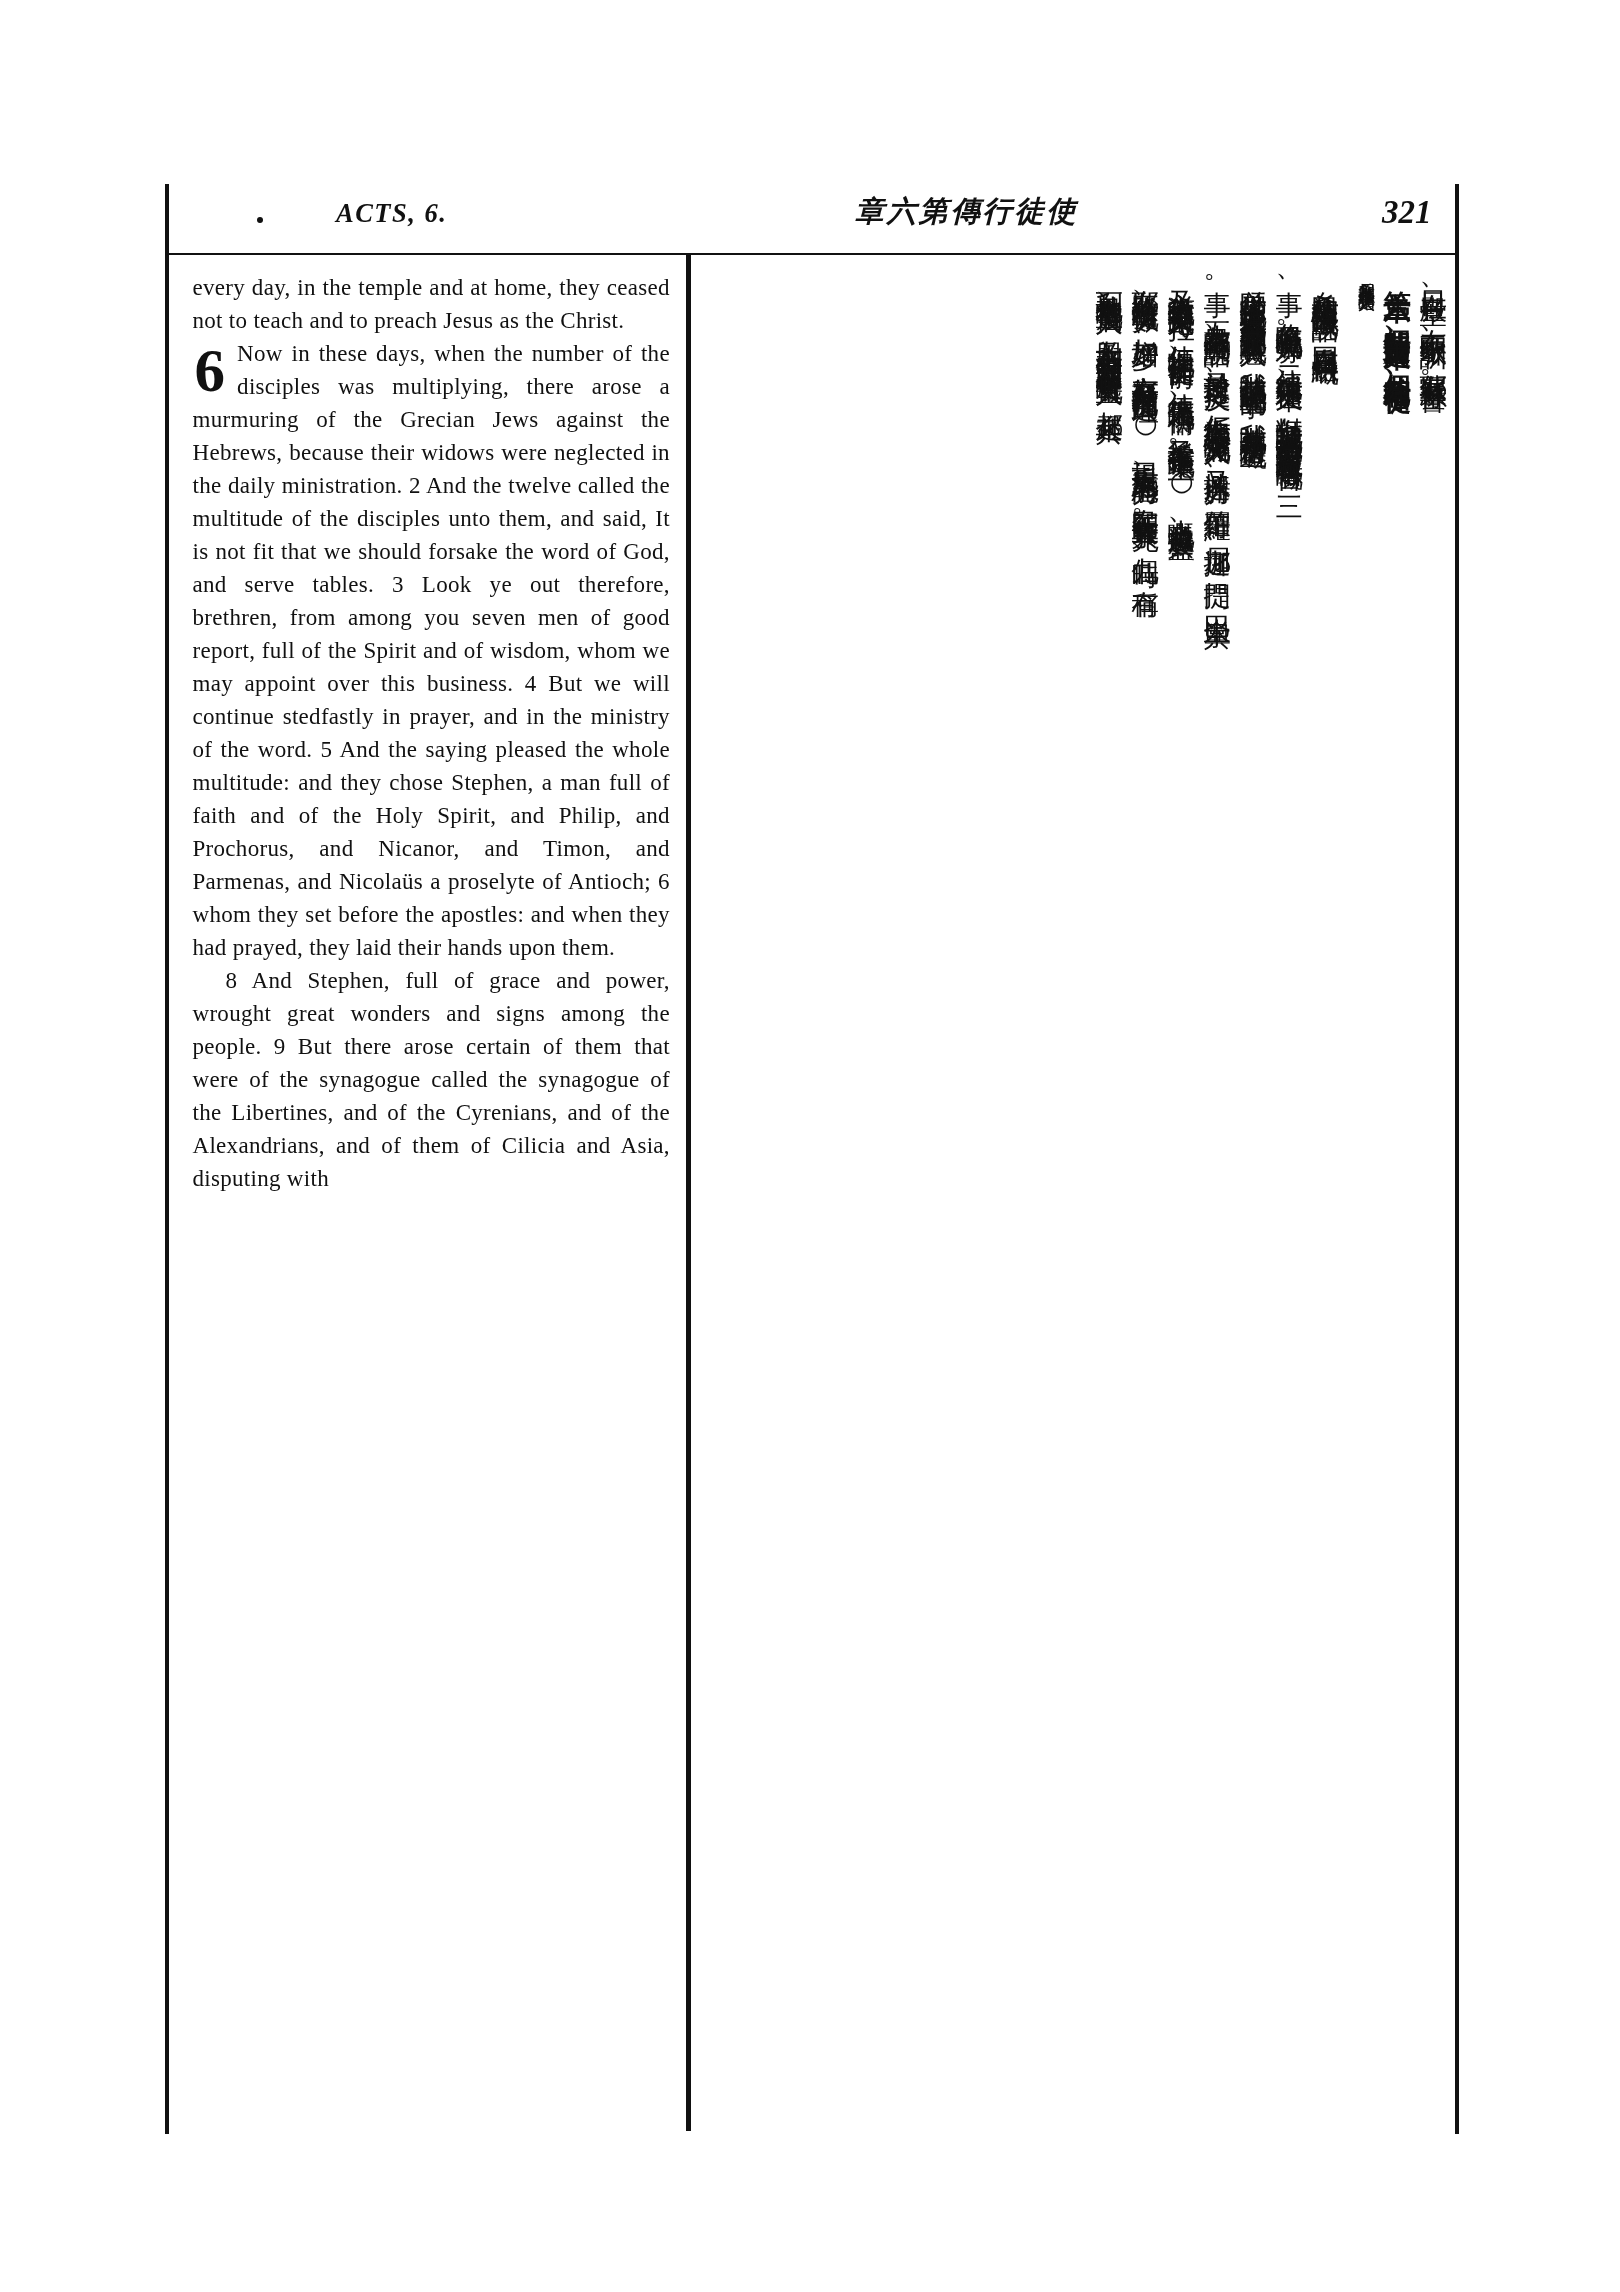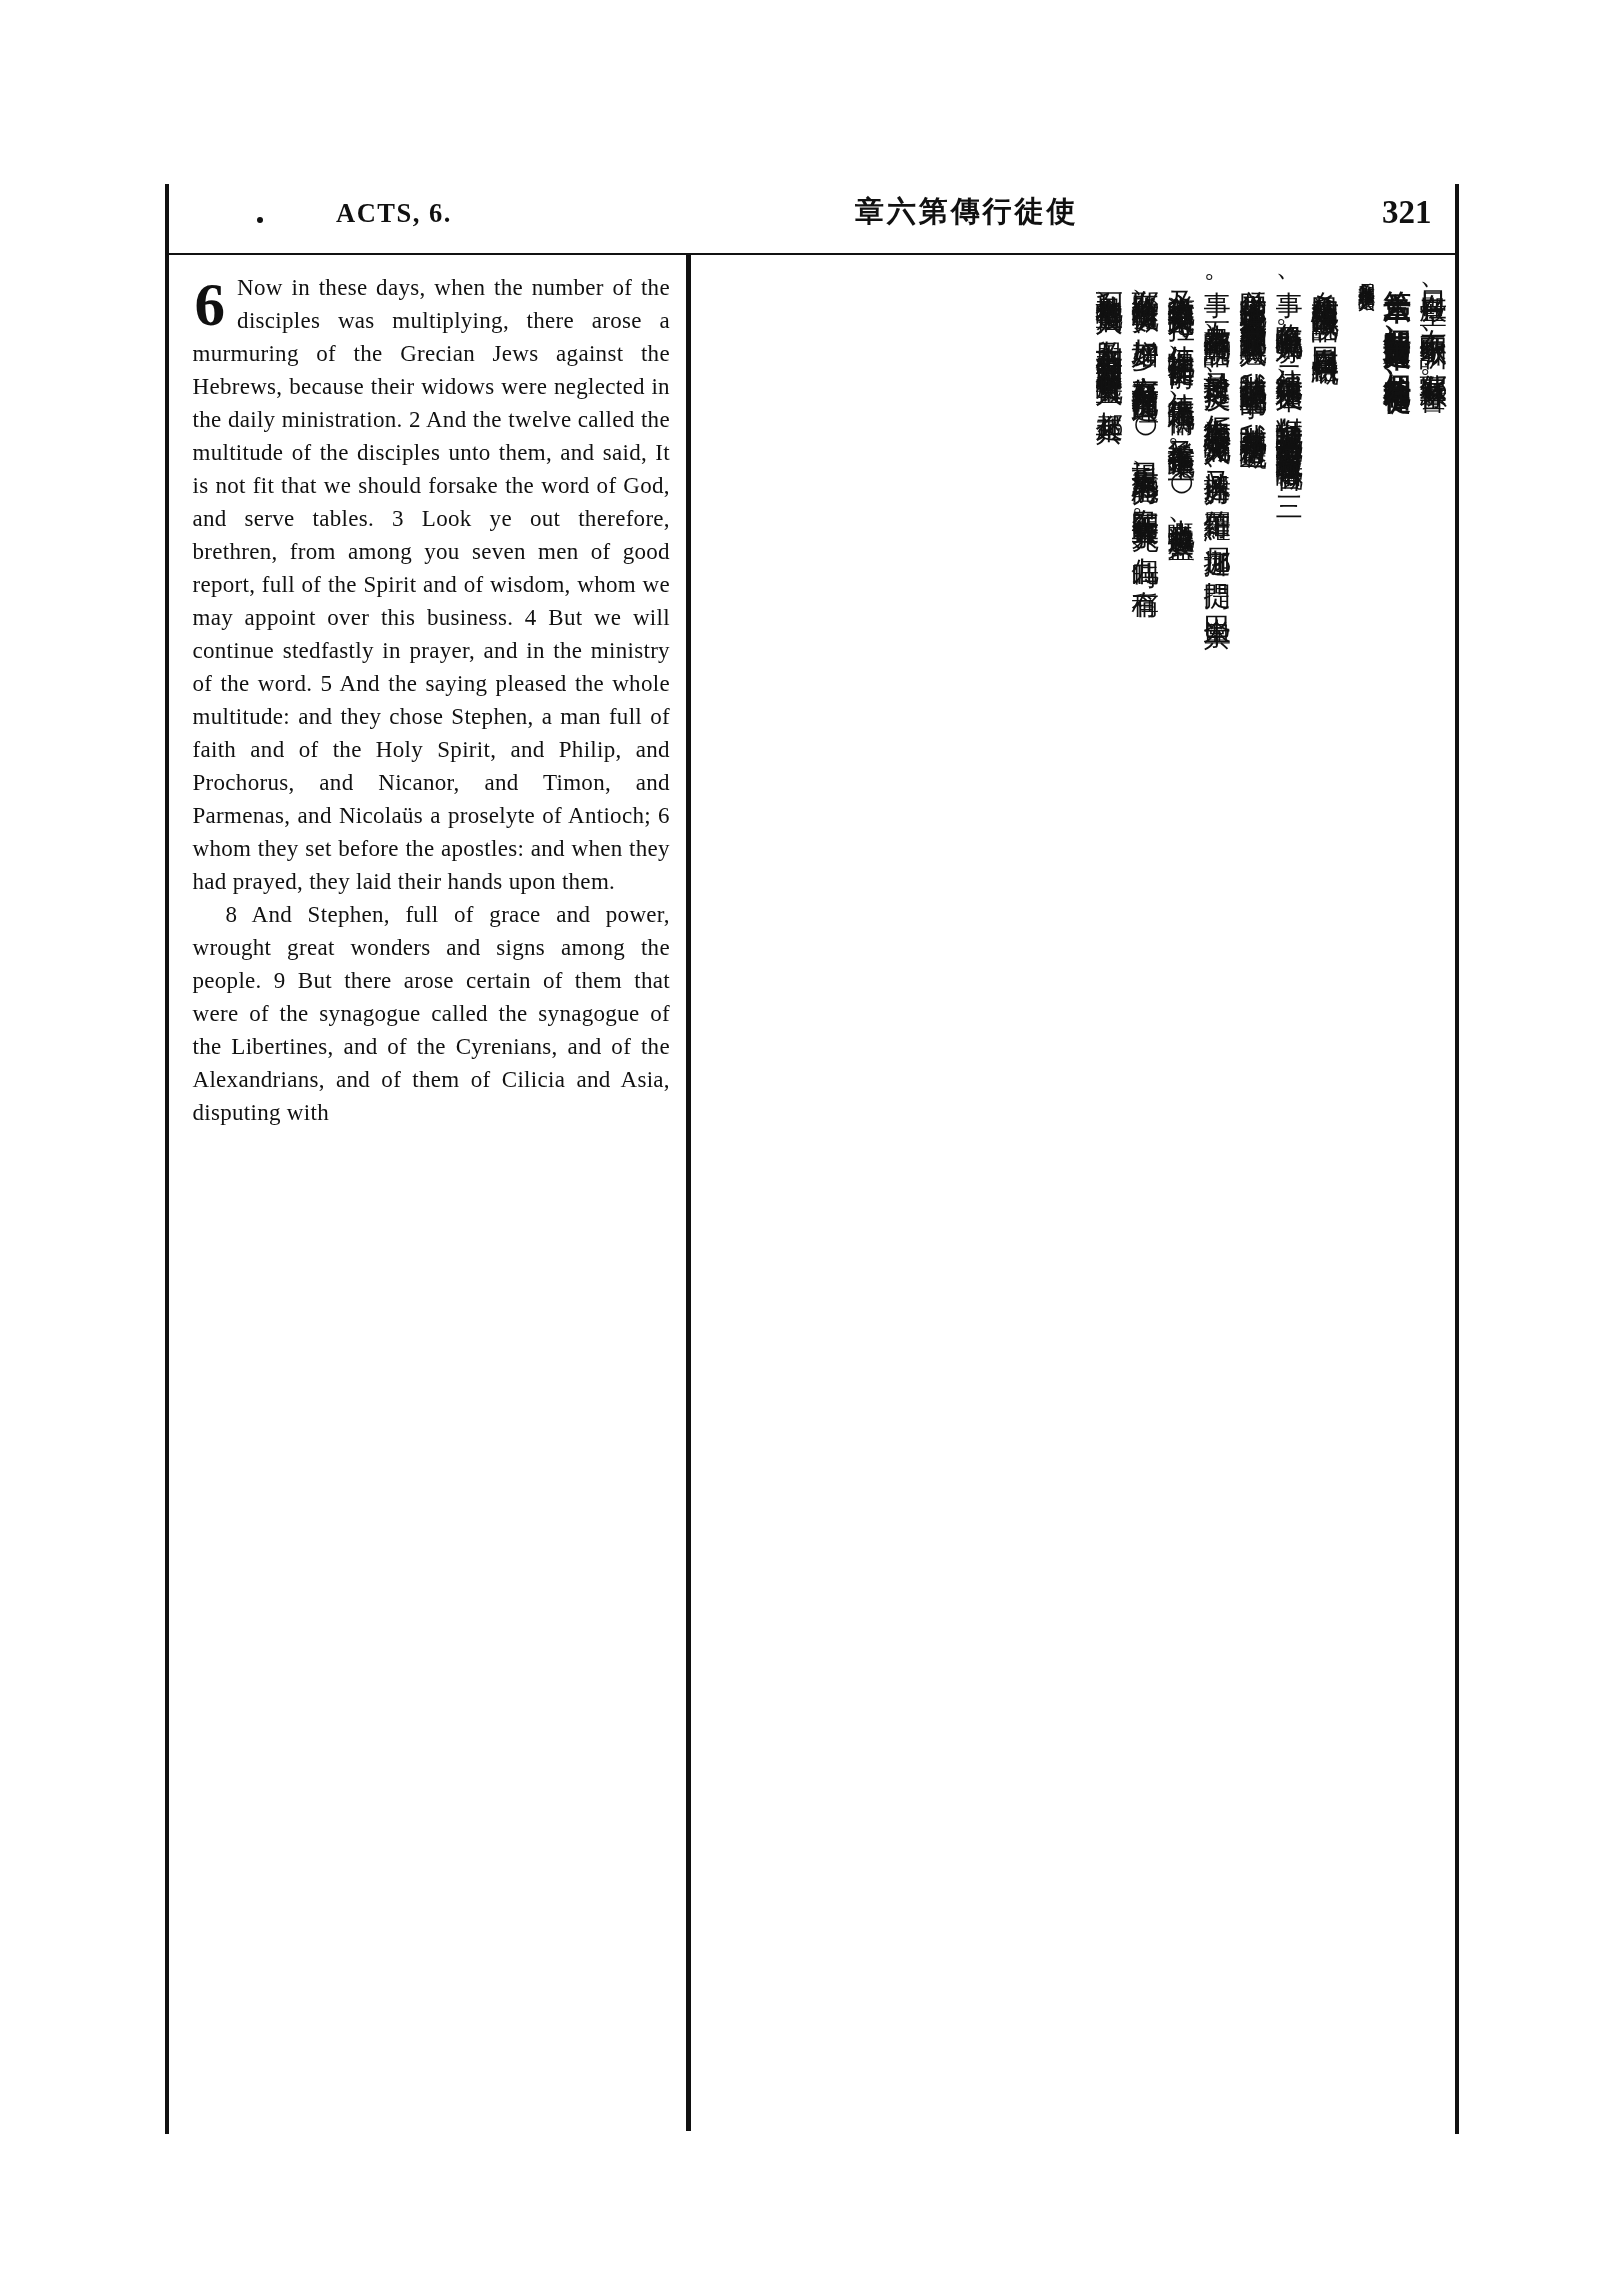--- a/index.html
+++ b/index.html
@@ -30,20 +30,21 @@
   
   .header {
     position: relative;
     height: 71px;
     border-bottom: 2.9px solid #111;
     box-sizing: border-box;
   }
   .header-inner {
     position: relative;
     height: 100%;
+    font-style: italic;
   }
   .hdr-dot {
     position: absolute;
     left: 88px;
     top: 33px;
     width: 5.9px;
     height: 5.9px;
     background: #111;
     border-radius: 50%;
   }
@@ -166,20 +167,21 @@
       <span class="hdr-left">ACTS, 6.</span>
       <span class="hdr-cn">章六第傳行徒使</span>
       <span class="hdr-pageno">321</span>
     </div>
   </div>
 
   <div class="body-area">
 
     <div class="col-en">
       <div class="col-en-inner">
+        <p>every day, in the temple and at home, they ceased not to teach and to preach Jesus as the Christ.</p>
         <p class="dropcap-para">
           <span class="dropcap">6</span>
           <span>Now in these days, when the number of the disciples was multiplying, there arose a murmuring of the Grecian Jews against the Hebrews, because their widows were neglected in the daily ministration.  2 And the twelve called the multitude of the disciples unto them, and said, It is not fit that we should forsake the word of God, and serve tables.  3 Look ye out therefore, brethren, from among you seven men of good report, full of the Spirit and of wisdom, whom we may appoint over this business.  4 But we will continue stedfastly in prayer, and in the ministry of the word.  5 And the saying pleased the whole multitude: and they chose Stephen, a man full of faith and of the Holy Spirit, and Philip, and Prochorus, and Nicanor, and Timon, and Parmenas, and Nicolaüs a proselyte of Antioch;  6 whom they set before the apostles: and when they had prayed, they laid their hands upon them.</span>
         </p>
         <p class="p-indent">8 And Stephen, full of grace and power, wrought great wonders and signs among the people.  9 But there arose certain of them that were of the synagogue called the synagogue of the Libertines, and of the Cyrenians, and of the Alexandrians, and of them of Cilicia and Asia, disputing with</p>
       </div>
     </div>
 
     <div class="col-cn">
       <span class="cn-divider"></span>

